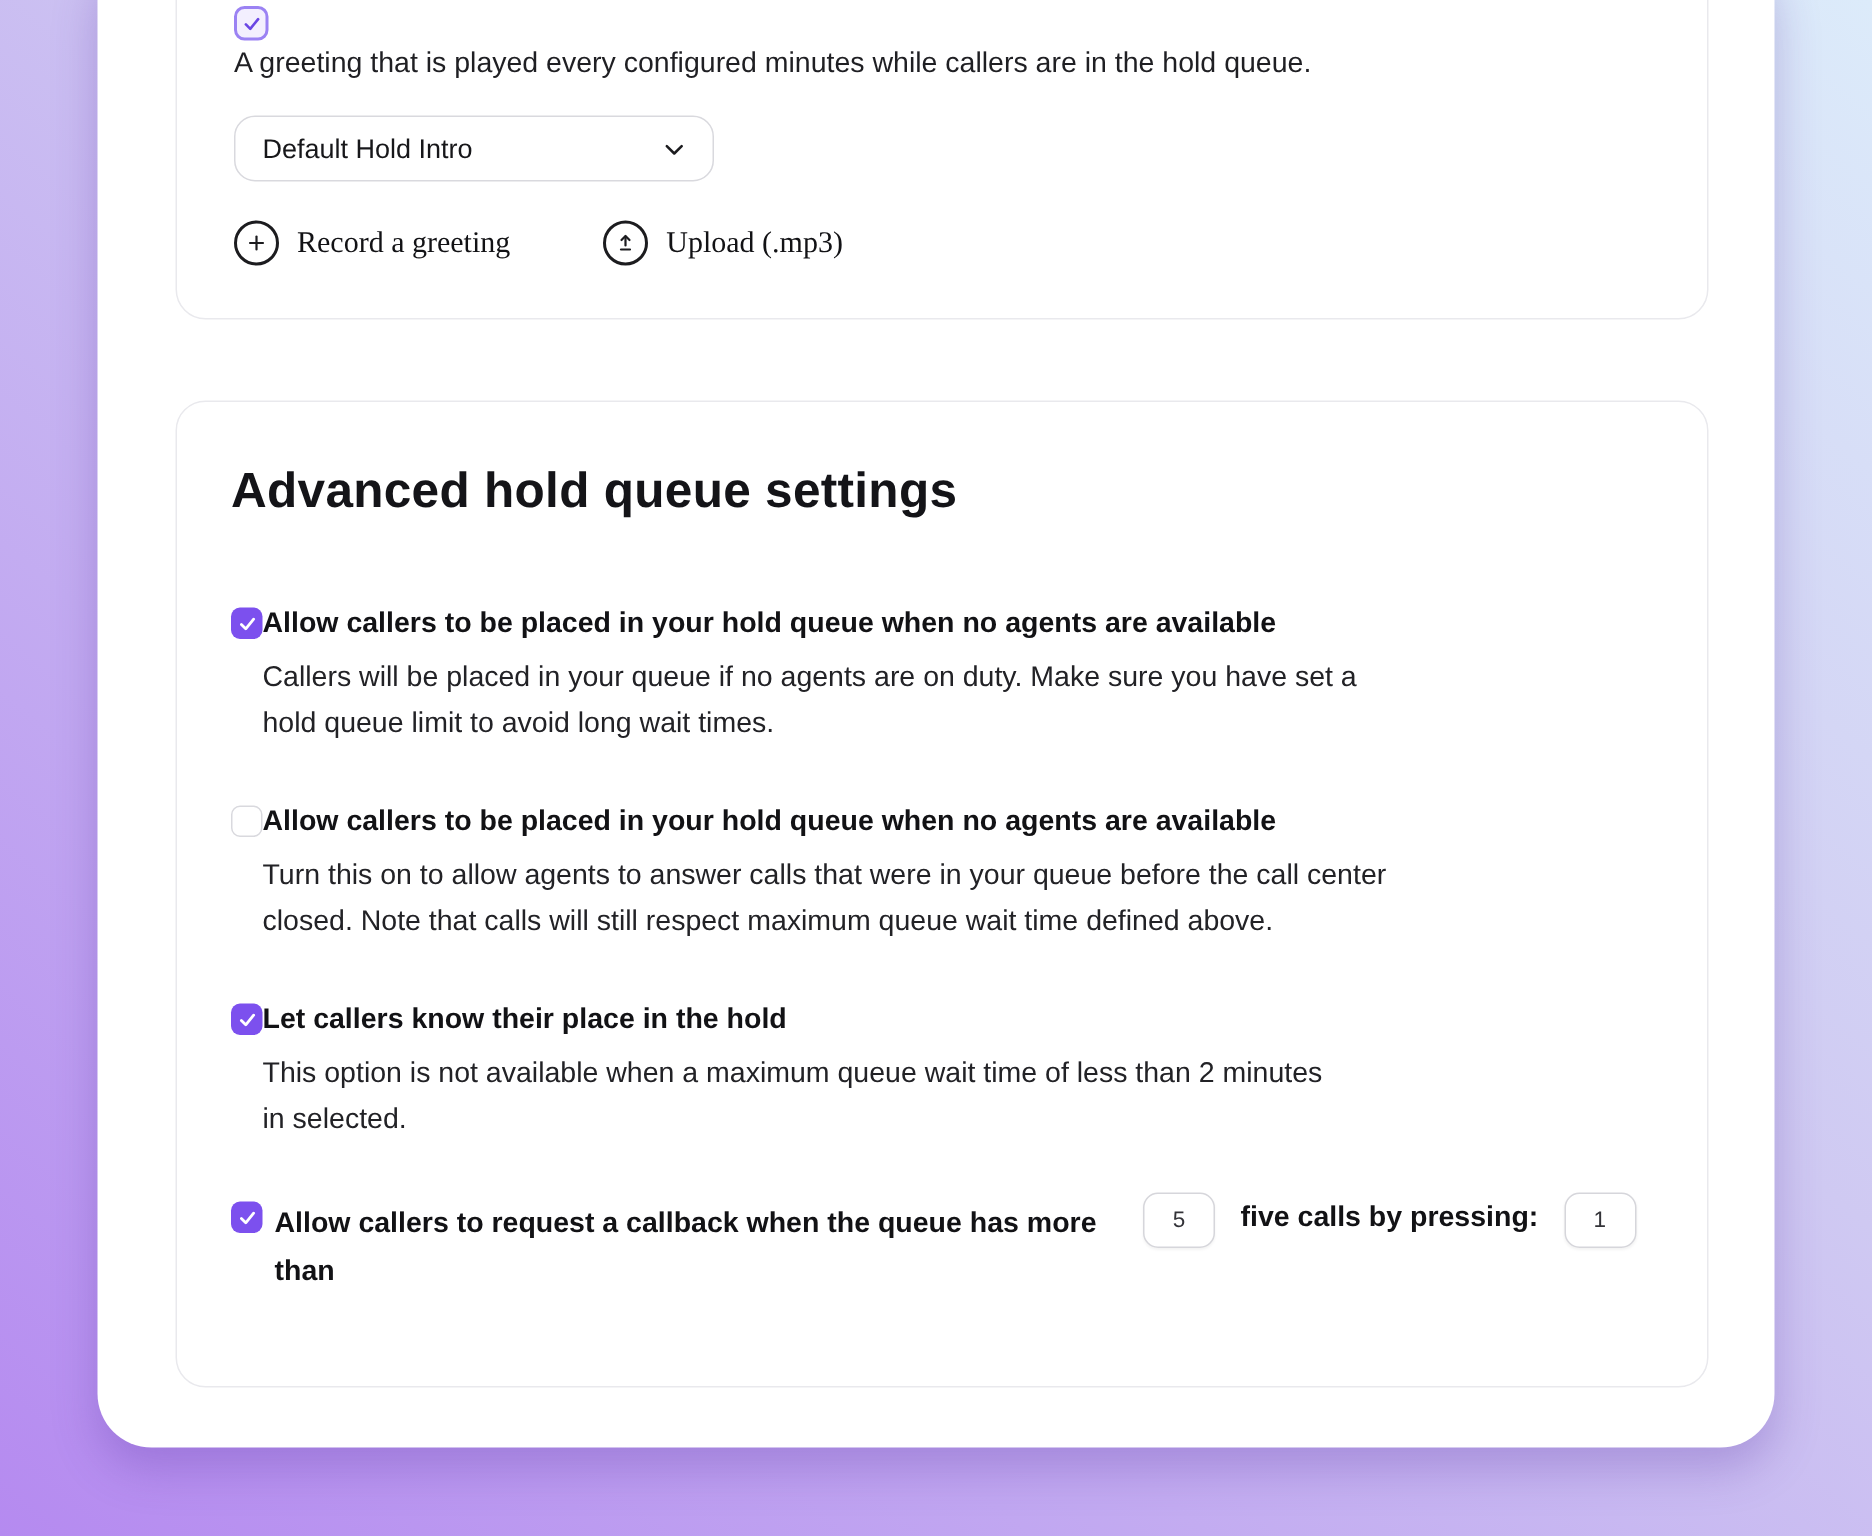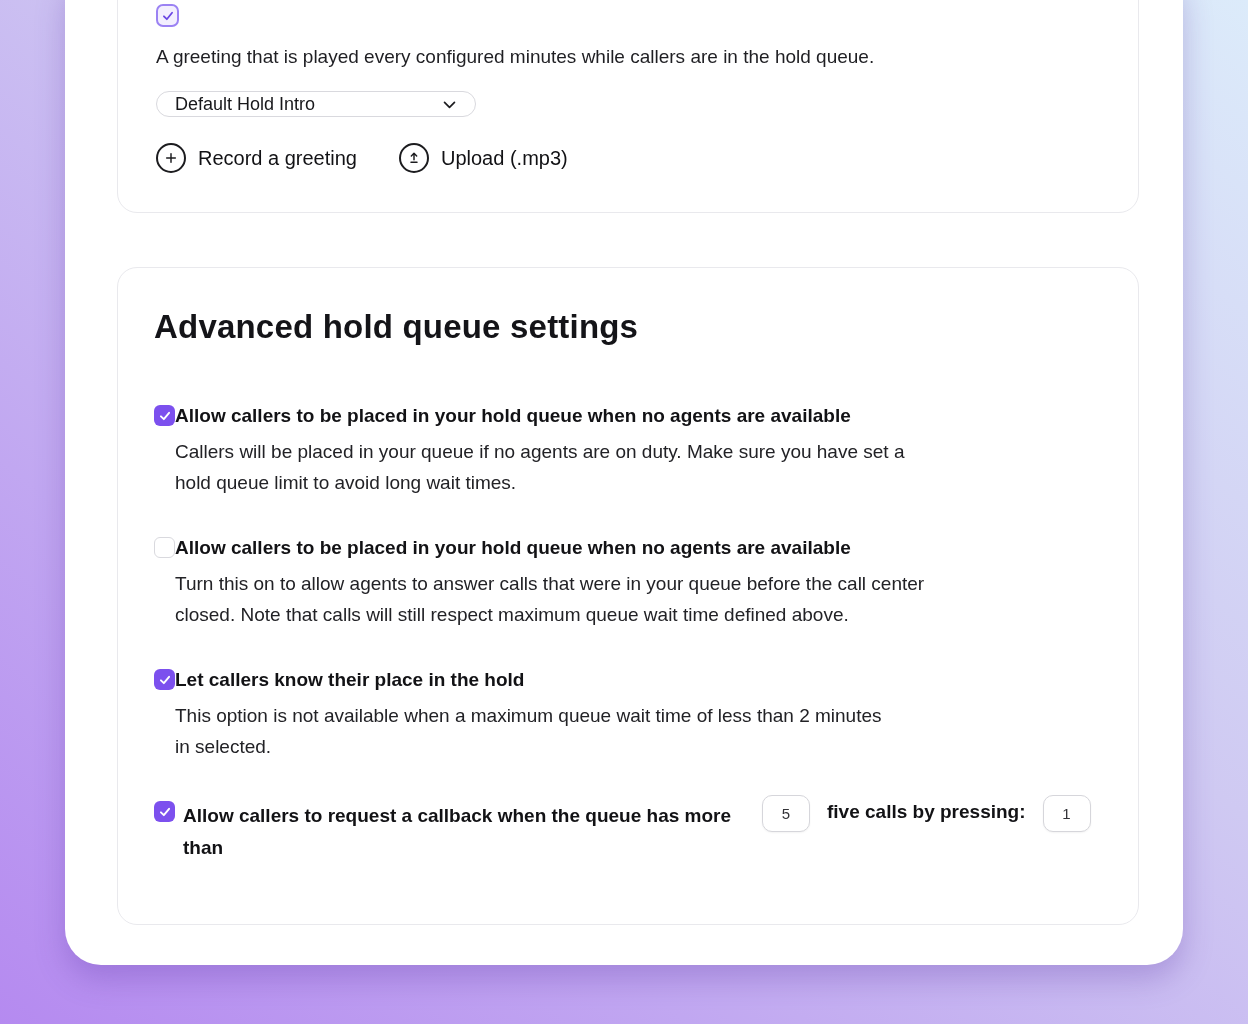--- a/index.html
+++ b/index.html
@@ -35,32 +35,32 @@
     width:23px; height:23px; border-radius:7px; flex:none;
     border:2px solid #9b82f3; background:#f3effe;
     display:flex; align-items:center; justify-content:center;
   }
   .cb-outline svg { width:14px; height:14px; }
 
   
   .cbrow { display:flex; align-items:center; gap:9px; }
   .cbrow .lbl { font-size:20px; font-weight:600; color:#121215; line-height:26px; }
 
-  .greet-desc { margin-top:17px; font-size:19px; color:#1f1f23; line-height:26px; }
+  .greet-desc { margin-top:3px; font-size:19px; color:#1f1f23; line-height:26px; }
 
   .dropdown {
-    margin-top:21px; width:320px; height:26px;
+    margin-top:21px; width:320px; height:44px;
     border:1px solid #d9d9de; border-radius:14px; background:#fff;
     display:flex; align-items:center; justify-content:space-between;
     padding:0 17px 0 18px; cursor:pointer;
   }
   .dropdown .val { font-size:18px; color:#17171a; }
   .dropdown svg { width:17px; height:17px; }
 
-  .btnrow { margin-top:26px; display:flex; align-items:center; gap:42px; }
+  .btnrow { margin-top:26px; display:flex; align-items:center; gap:62px;font-family:Liberation Serif, serif; }
   .icon-btn { display:flex; align-items:center; gap:12px; cursor:pointer; }
   .icon-btn .circ {
     width:30px; height:30px; border:2px solid #1c1c1f; border-radius:50%;
     display:flex; align-items:center; justify-content:center; flex:none;
   }
   .icon-btn .circ svg { width:16px; height:16px; }
   .icon-btn .btn-lbl { font-size:20px; color:#121215; }
 
   
   .adv-title { font-size:33px; font-weight:700; color:#141418; letter-spacing:0.2px; margin-bottom:58px; }

